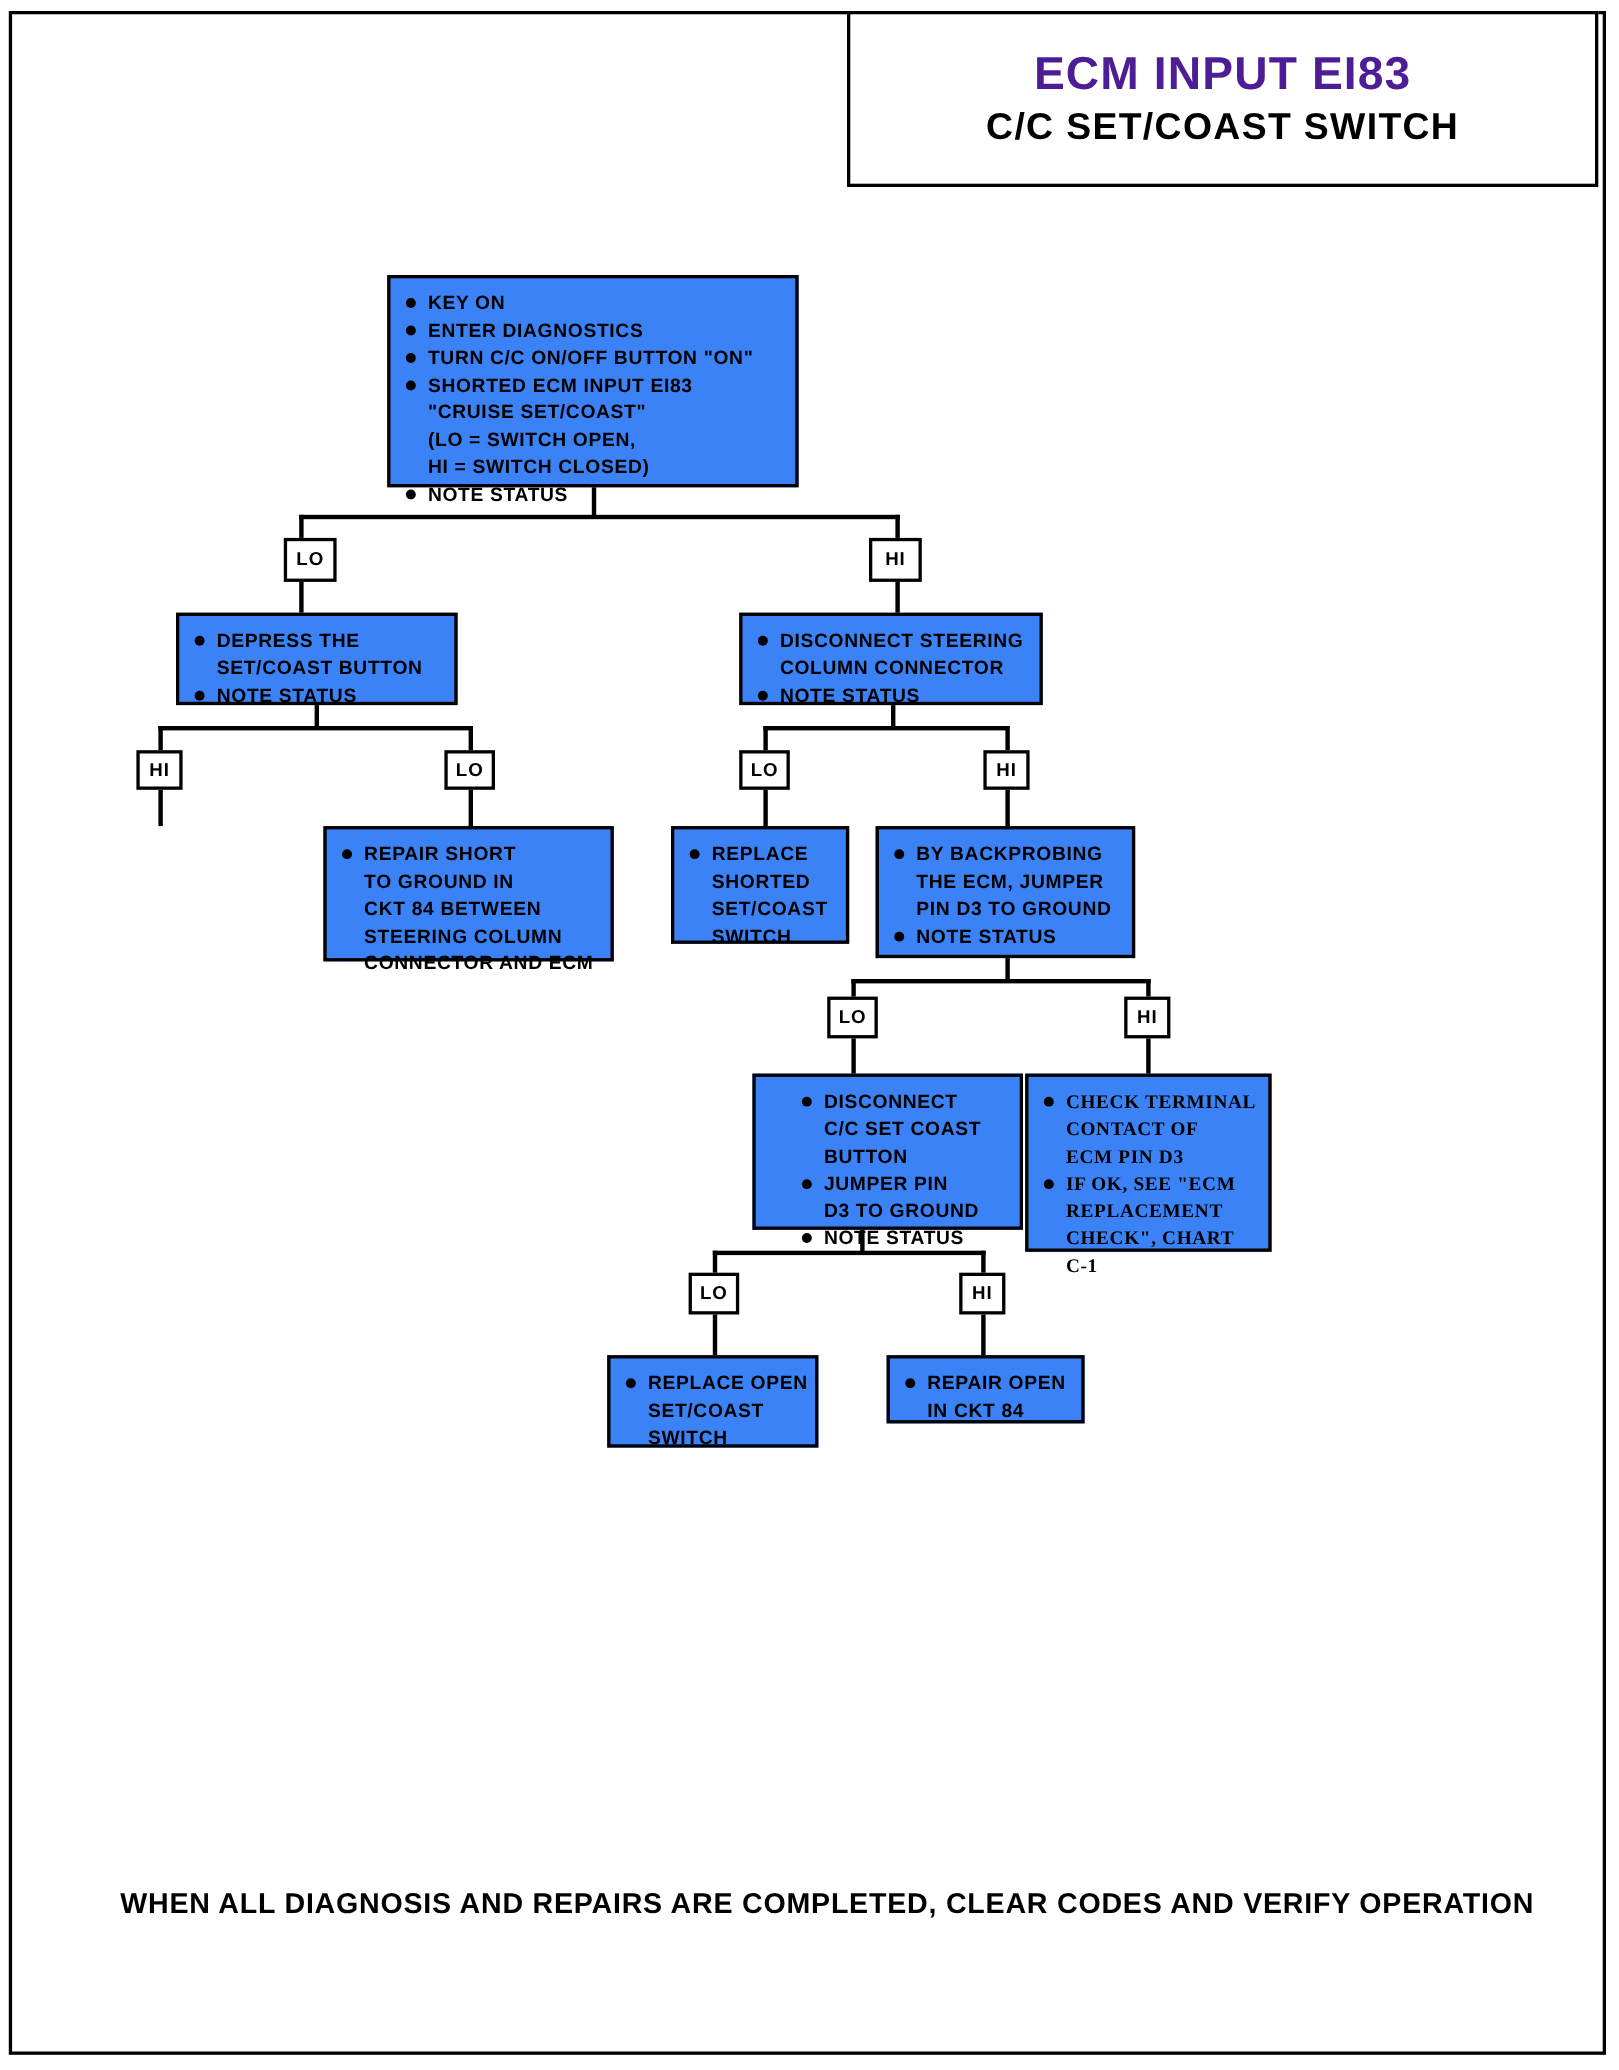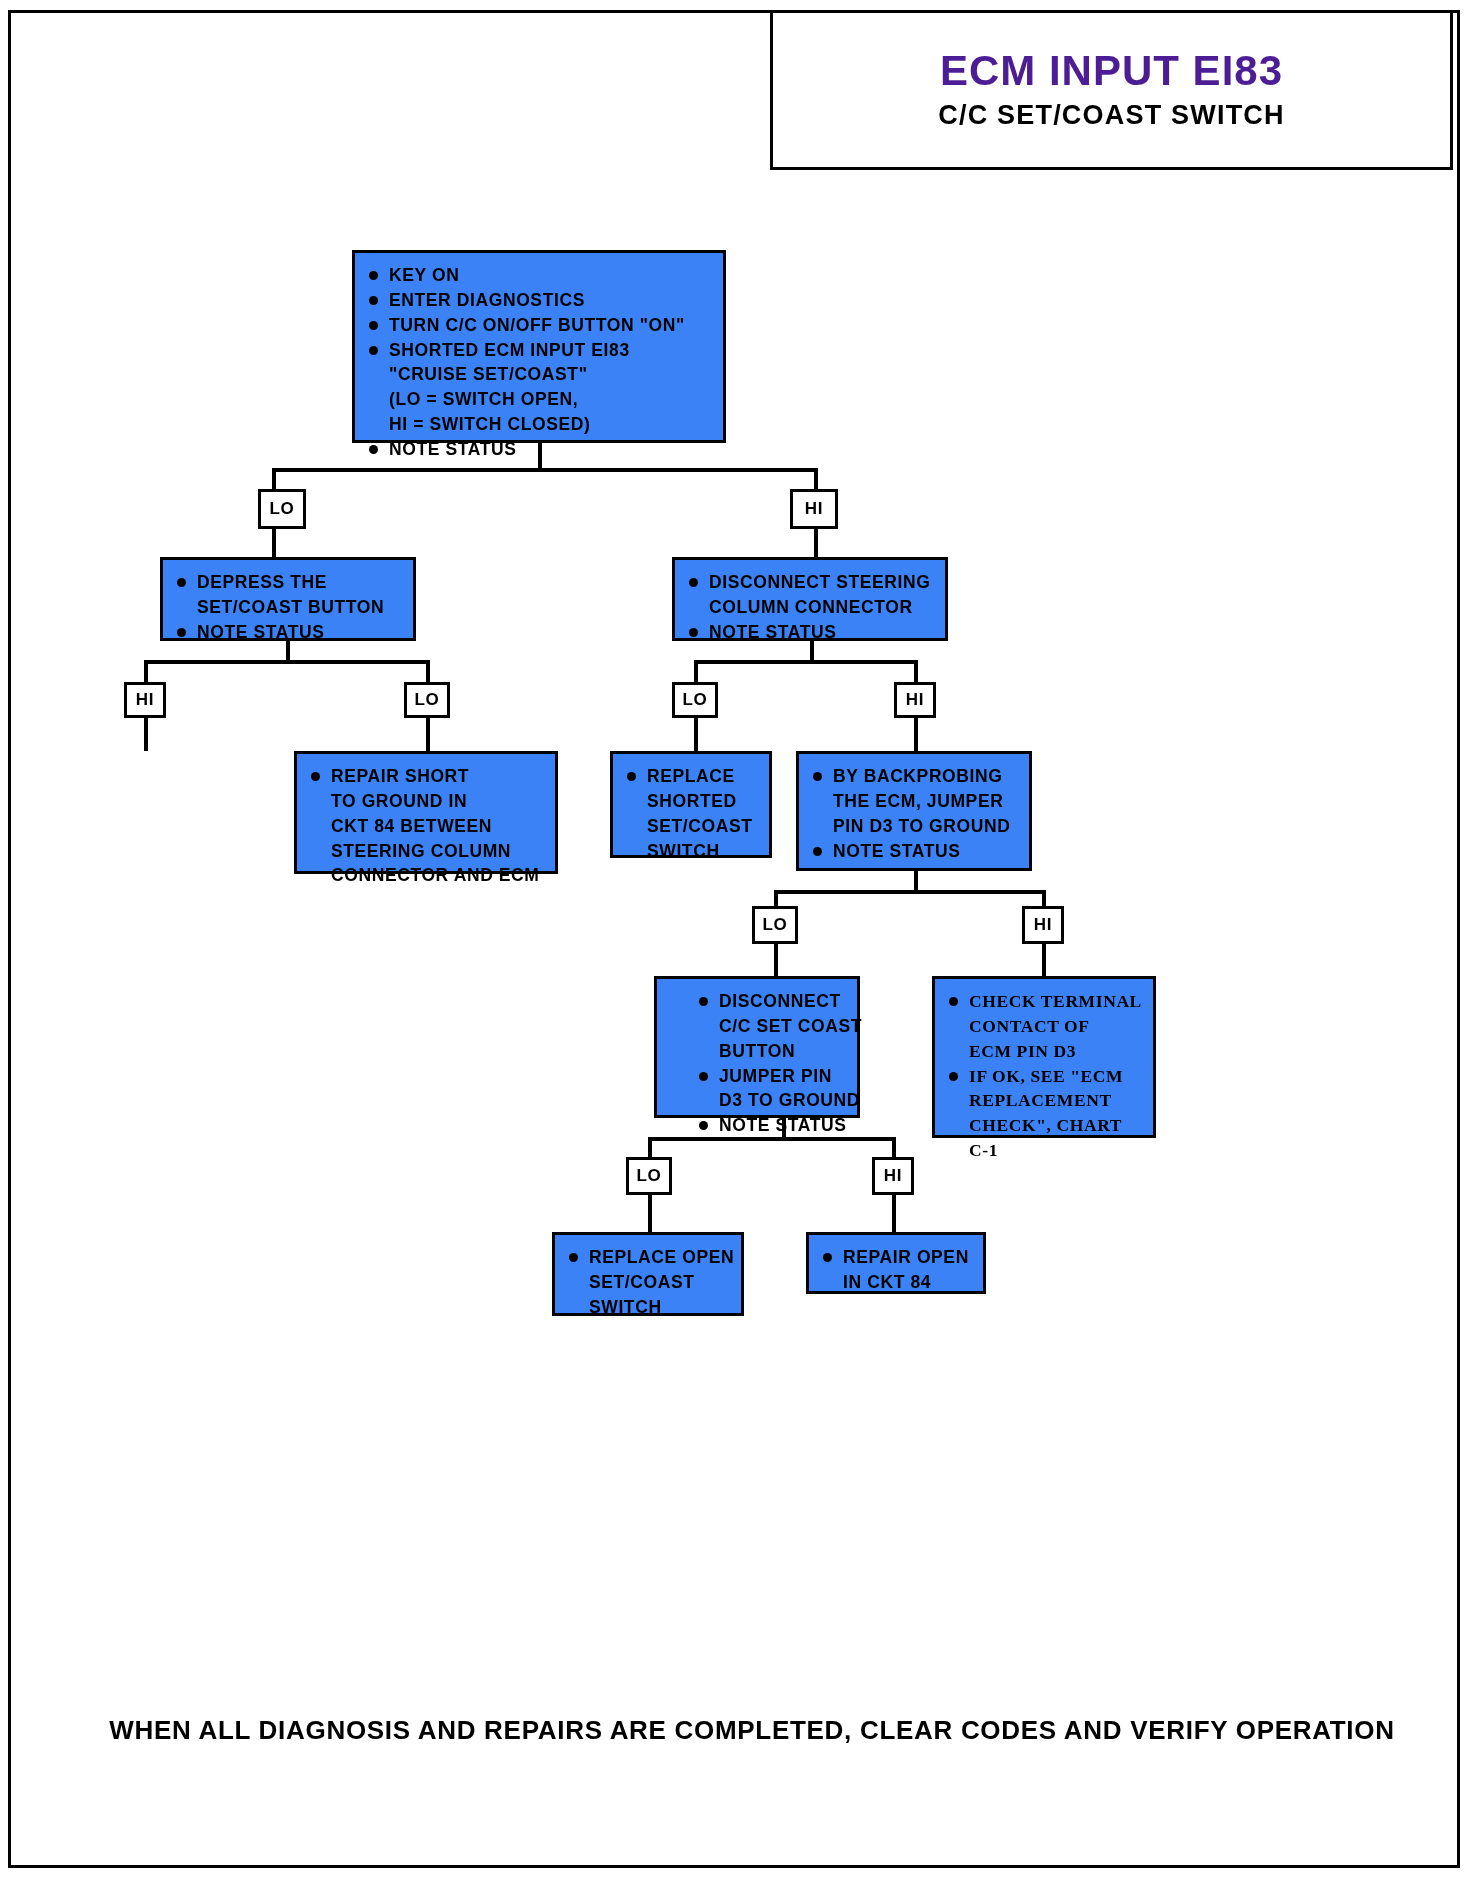--- a/index.html
+++ b/index.html
@@ -5,21 +5,21 @@
   html,body{margin:0;padding:0;background:#ffffff;}
   body{font-family:"Liberation Sans",sans-serif;}
   #page{position:relative;width:1472px;height:1882px;background:#fff;overflow:hidden;}
   #frame{position:absolute;left:8px;top:10px;width:1452px;height:1858px;border:3px solid #000;box-sizing:border-box;}
 
   .titlebox{position:absolute;left:770px;top:10px;width:683px;height:160px;border:3px solid #000;
             background:#fff;box-sizing:border-box;display:flex;flex-direction:column;
             align-items:center;justify-content:center;}
   .title-main{font-size:42px;font-weight:bold;letter-spacing:1px;color:#4c1d95;
               font-family:"Liberation Sans",sans-serif;line-height:1.05;}
-  .title-sub{font-size:27px;font-weight:bold;letter-spacing:1.2px;color:#000;margin-top:6px;
+  .title-sub{font-size:34px;font-weight:bold;letter-spacing:1.2px;color:#000;margin-top:6px;
              font-family:"Liberation Sans",sans-serif;}
 
   .node{position:absolute;border:3px solid #000;background:#3b82f6;box-sizing:border-box;
         padding:10px 10px 10px 12px;}
   .node ul{list-style:none;margin:0;padding:0;}
   .node li{font-size:17.5px;font-weight:bold;letter-spacing:.6px;color:#000;line-height:1.42;
            position:relative;padding-left:22px;white-space:nowrap;}
   .node li.cont{padding-left:22px;}
   .node li.bulleted::before{content:"";position:absolute;left:2px;top:8px;width:9px;height:9px;
            background:#000;border-radius:50%;}
@@ -148,21 +148,21 @@
 
   <div class="node" style="left:796px;top:751px;width:236px;height:120px;">
     <ul>
         <li class="bulleted">BY BACKPROBING</li>
         <li class="cont">THE ECM, JUMPER</li>
         <li class="cont">PIN D3 TO GROUND</li>
         <li class="bulleted">NOTE STATUS</li>
       </ul>
   </div>
 
-  <div class="node" style="left:654px;top:976px;width:206px;height:142px;padding-left:40px;">
+  <div class="node" style="left:684px;top:976px;width:246px;height:142px;padding-left:40px;">
     <ul>
         <li class="bulleted">DISCONNECT</li>
         <li class="cont">C/C SET COAST</li>
         <li class="cont">BUTTON</li>
         <li class="bulleted">JUMPER PIN</li>
         <li class="cont">D3 TO GROUND</li>
         <li class="bulleted">NOTE STATUS</li>
       </ul>
   </div>
 

